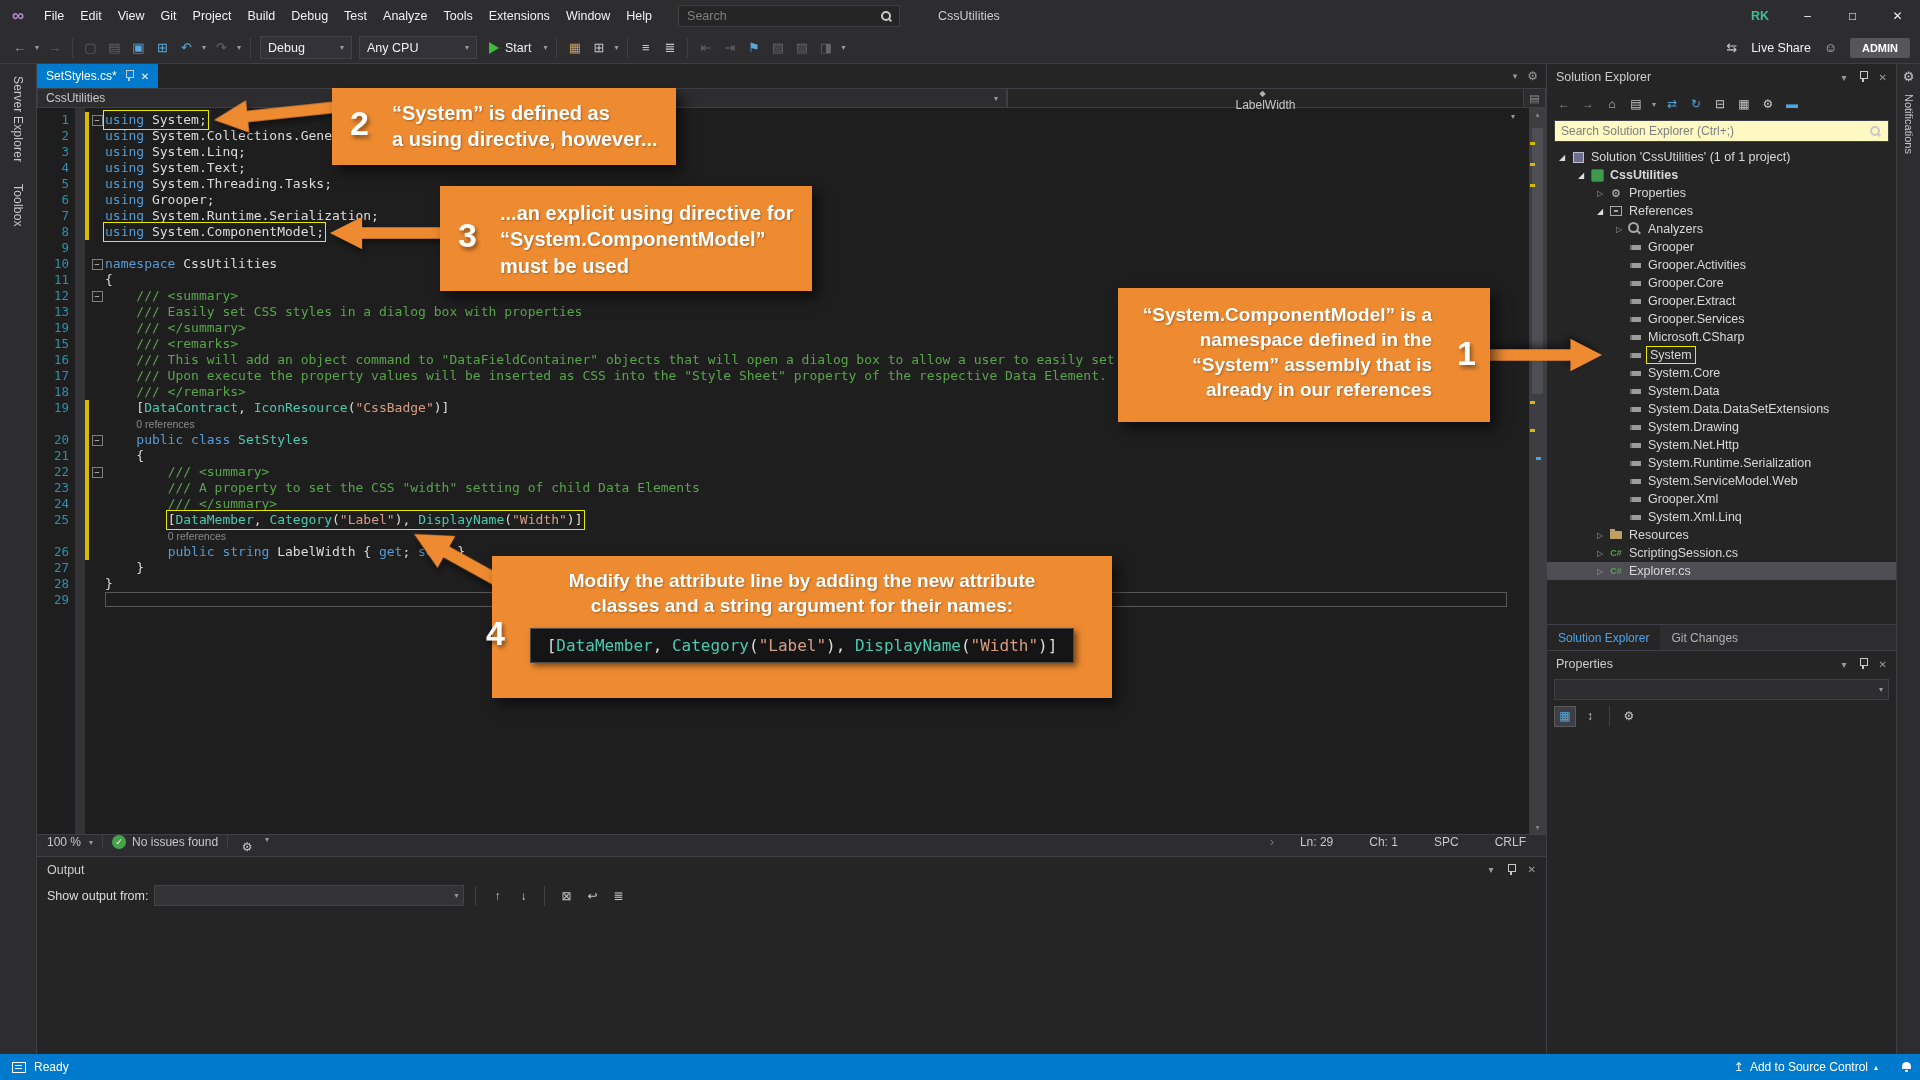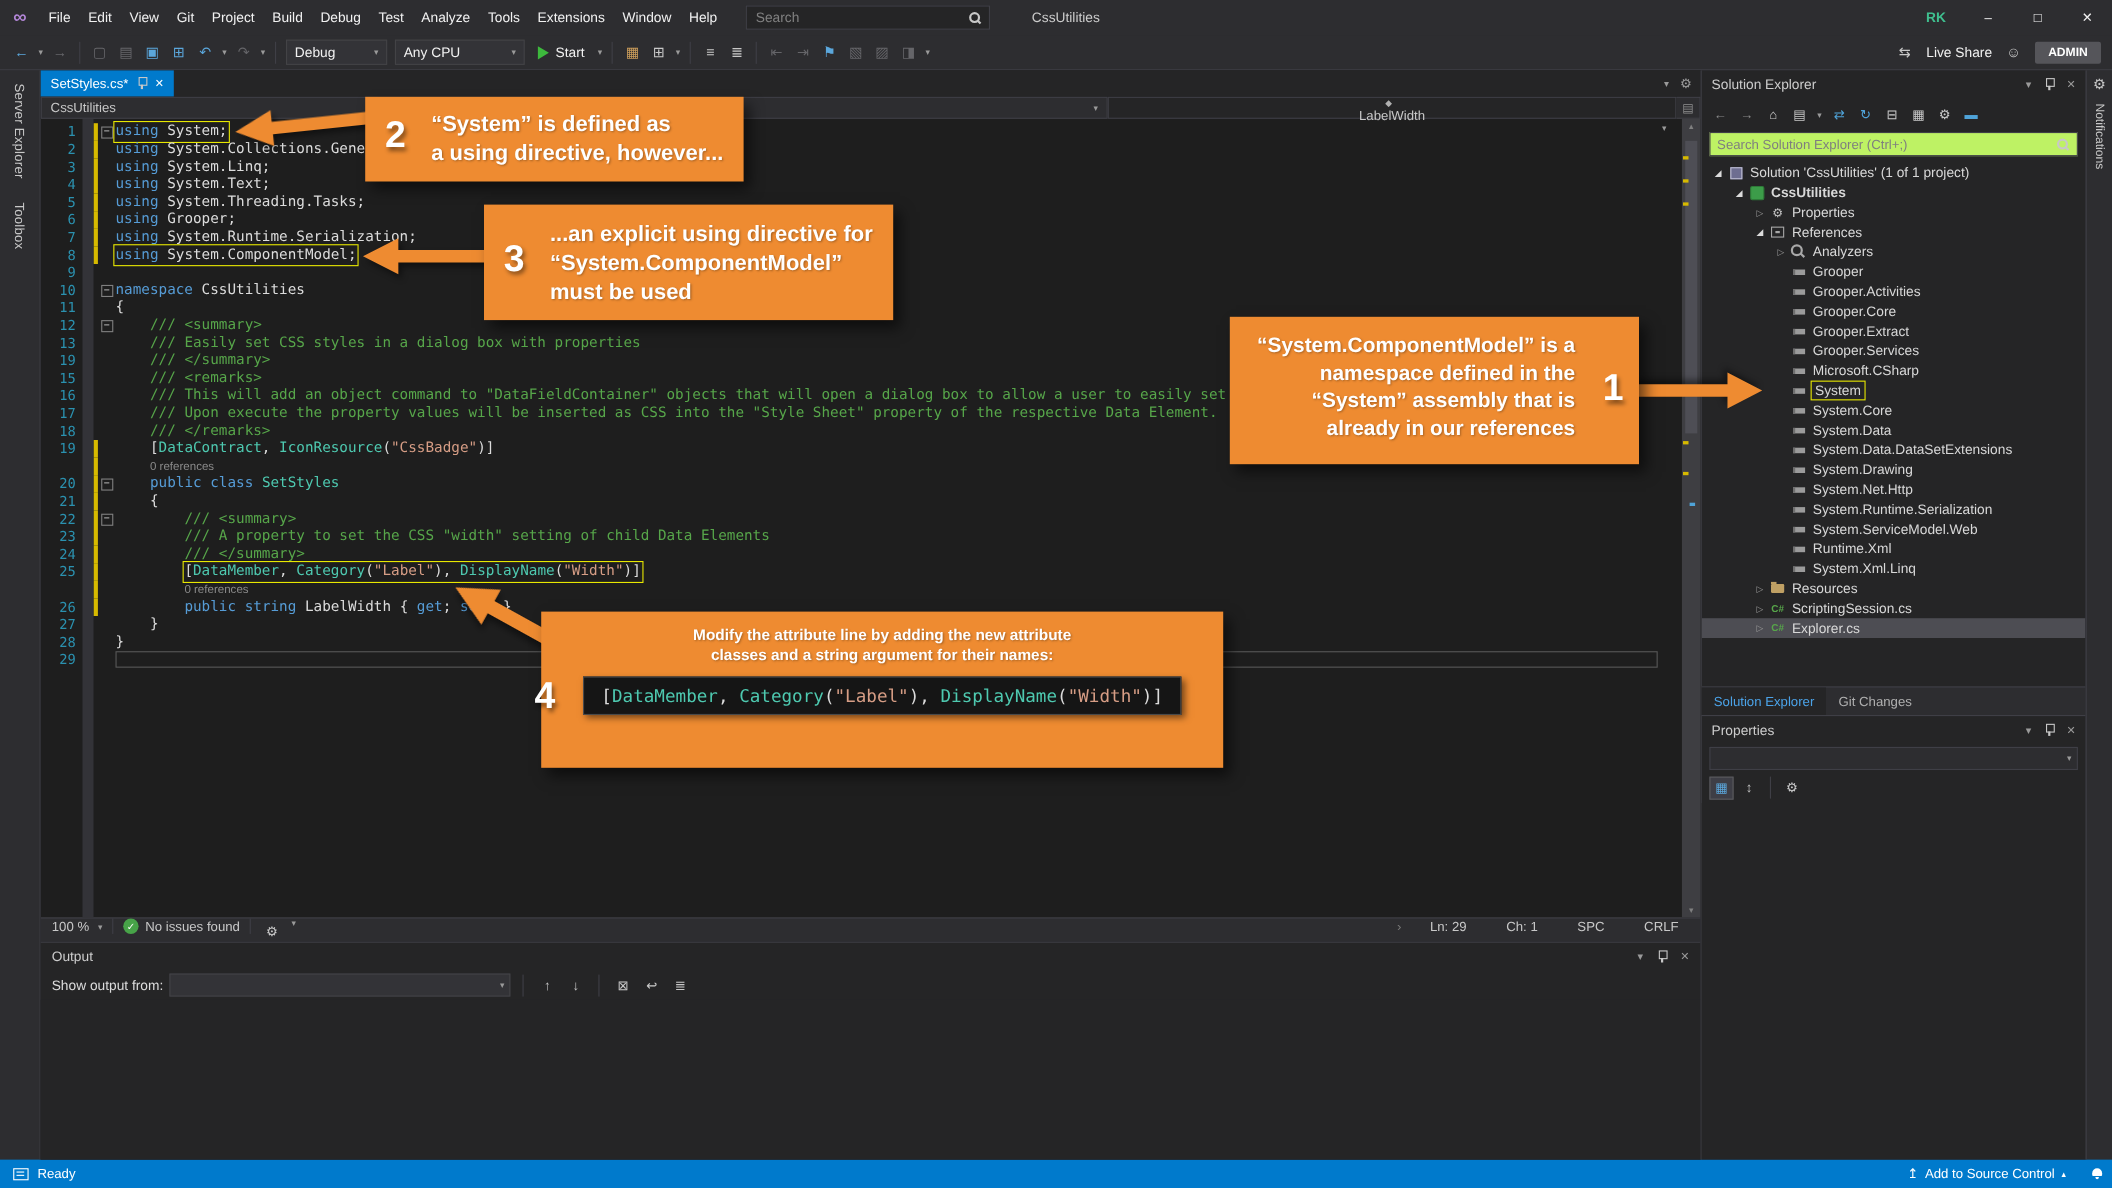--- a/index.html
+++ b/index.html
@@ -100,21 +100,21 @@
 
   
   .right{width:350px;background:#252526;border-left:1px solid #3F3F46;display:flex;flex-direction:column}
   .panel-header{height:26px;display:flex;align-items:center;padding:0 9px;color:#CCCCCC}
   .ph-icons{margin-left:auto;display:flex;align-items:center;gap:11px;color:#9A9A9A;font-size:10px}
   .se-toolbar{height:28px;display:flex;align-items:center;gap:2px;padding:0 6px}
   .se-ic{width:22px;height:22px;display:inline-flex;align-items:center;justify-content:center;color:#C8C8C8;font-size:12px}
   .se-ic.blue{color:#4FA3D8}
   .se-ic.dim{color:#8A8A8A}
   .se-search{padding:2px 7px}
-  .se-search-box{height:22px;background:#bef264;border:1px solid #3F3F46;display:flex;align-items:center;padding:10px 6px;color:#7F7F7F;font-size:12px}
+  .se-search-box{height:22px;background:#fef9c3;border:1px solid #3F3F46;display:flex;align-items:center;padding:10px 6px;color:#7F7F7F;font-size:12px}
   .se-search-box .mag{margin-left:auto}
   .se-tree{height:480px;padding-top:4px;overflow:hidden}
   .tree-row{height:18px;display:flex;align-items:center;padding-left:4px;color:#D8D8D8;font-size:12.5px;white-space:nowrap}
   .tree-row.selected{background:#4D4D53}
   .tree-indent{display:inline-block;flex:none}
   .tree-chev{width:14px;flex:none;text-align:center}
   .tree-chev.expanded{color:#DCDCDC;font-size:8px}
   .tree-chev.collapsed{color:#9A9A9A;font-size:8px}
   .tico{width:16px;height:14px;margin:0 5px 0 1px;flex:none;display:inline-flex;align-items:center;justify-content:center;position:relative}
   .tico.solution::before{content:"";width:9px;height:9px;border:1px solid #BFBFD4;background:#6E6E91}
@@ -178,21 +178,21 @@
   .co-num{position:absolute;font-size:34px;font-weight:bold;color:#FFF;text-shadow:2px 3px 4px rgba(0,0,0,.45)}
   .co-text{white-space:pre-line;font-size:20px;line-height:1.32;font-weight:bold;text-shadow:1px 1px 2px rgba(0,0,0,.3)}
   #co2{left:332px;top:88px;width:344px;min-height:74px;padding:12px 14px 12px 60px}
   #co2 .co-num{left:18px;top:16px}
   #co3{left:440px;top:186px;width:372px;min-height:104px;padding:14px 16px 12px 60px}
   #co3 .co-num{left:18px;top:30px}
   #co1{left:1118px;top:288px;width:372px;min-height:134px;padding:14px 58px 14px 16px;text-align:right;font-size:19px}
   #co1 .co-text{font-size:19px}
   #co1 .co-num{right:14px;top:46px}
   #co4{left:492px;top:556px;width:620px;min-height:142px;padding:12px 20px 16px;text-align:center}
-  #co4 .co-text{font-size:14px}
+  #co4 .co-text{font-size:19px}
   #co4 .co-num{left:-6px;top:58px}
   .co-code{display:inline-block;margin-top:10px;background:#151515;border:1px solid #4A4A4A;box-shadow:3px 3px 6px rgba(0,0,0,.5);padding:7px 16px;font-family:"DejaVu Sans Mono",monospace;font-size:16px;font-weight:normal;white-space:pre}
 </style>
 </head>
 <body>
 
 <div class="vs">
 
   <div class="titlebar">
     <span class="vs-logo">∞</span>
@@ -736,21 +736,21 @@
           <div class="tree-row">
             <span class="tree-indent" style="width: 61px;"></span>
             <span class="tree-chev"></span>
             <span class="tico reference"></span>
             <span class="tree-label">System.ServiceModel.Web</span>
           </div>
           <div class="tree-row">
             <span class="tree-indent" style="width: 61px;"></span>
             <span class="tree-chev"></span>
             <span class="tico reference"></span>
-            <span class="tree-label">Runtime.Xml</span>
+            <span class="tree-label">Grooper.Xml</span>
           </div>
           <div class="tree-row">
             <span class="tree-indent" style="width: 61px;"></span>
             <span class="tree-chev"></span>
             <span class="tico reference"></span>
             <span class="tree-label">System.Xml.Linq</span>
           </div>
           <div class="tree-row">
             <span class="tree-indent" style="width: 42px;"></span>
             <span class="tree-chev collapsed">▷</span>

